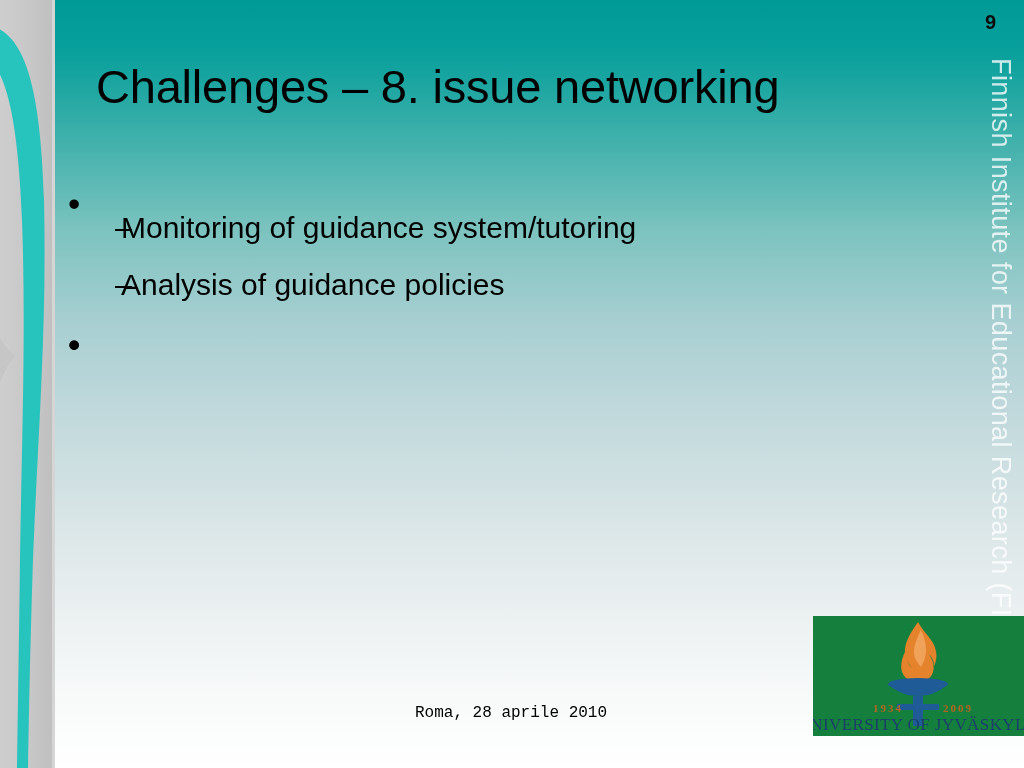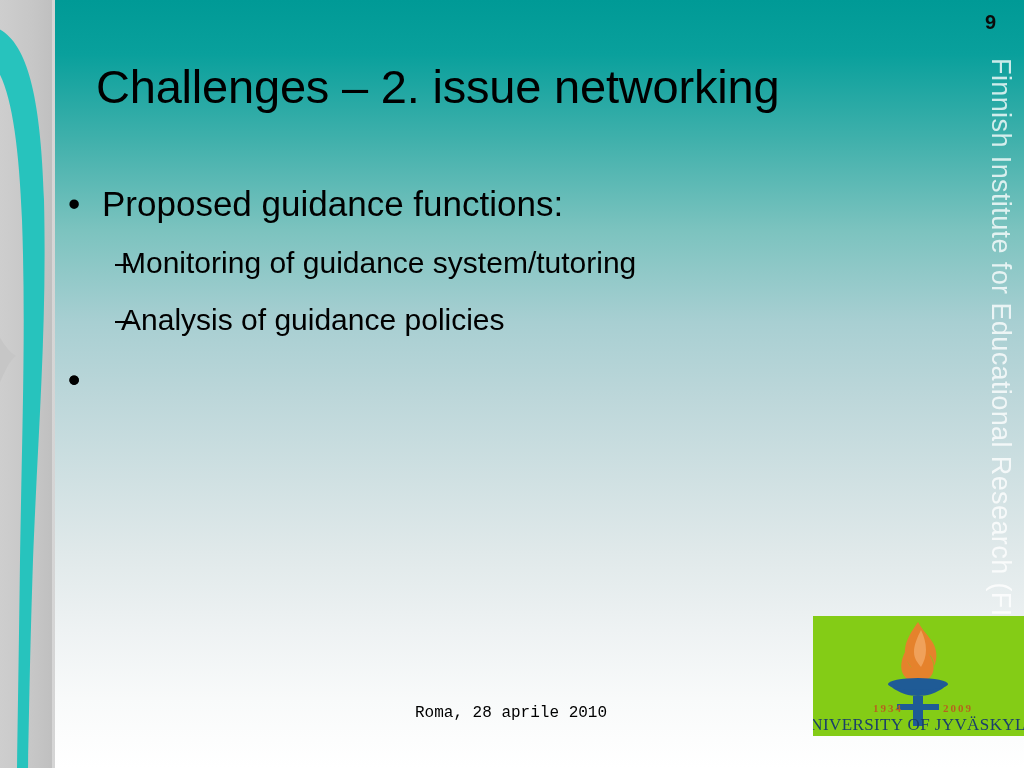--- a/index.html
+++ b/index.html
@@ -164,21 +164,21 @@
     font-family: Liberation Mono, monospace;
   }
 
   
   .logo-box {
     position: absolute;
     left: 813px;
     top: 616px;
     width: 211px;
     height: 120px;
-    background: #84cc16;
+    background: #15803d;
     overflow: hidden;
   }
   .logo-svg { display: block; }
 </style>
 </head>
 <body>
 
 <div id="slide">
 
   <div class="slide-bg"></div>
@@ -189,27 +189,26 @@
       <path d="M -20,24 C 20,26 40,70 44,200 C 47,330 38,430 33,560 C 30,650 29,720 28,768
                L 17,768 C 18,700 19,640 20,560 C 22,430 26,330 22,220
                C 18,120 6,60 -20,56 Z" fill="#27c3bd"></path>
       <path d="M -4,330 C 4,346 10,352 16,356 C 10,360 4,372 -4,392 Z" fill="#c6c6c6"></path>
     </svg>
     <div class="left-band-edge"></div>
   </div>
 
   <div class="page-number">9</div>
 
-  <div class="slide-title">Challenges – 2. issue networking</div>
+  <div class="slide-title">Challenges – 8. issue networking</div>
 
   <div class="body-list">
 
     <div class="bullet-l1">
       <span class="marker">•</span>
-      <span>Proposed guidance functions:</span>
     </div>
 
     <div class="sub-list">
       <div class="bullet-l2">
         <span class="marker">–</span>
       </div>
       <div class="bullet-l2">
         <span class="marker">–</span>
         <span>Monitoring of guidance system/tutoring</span>
       </div>

